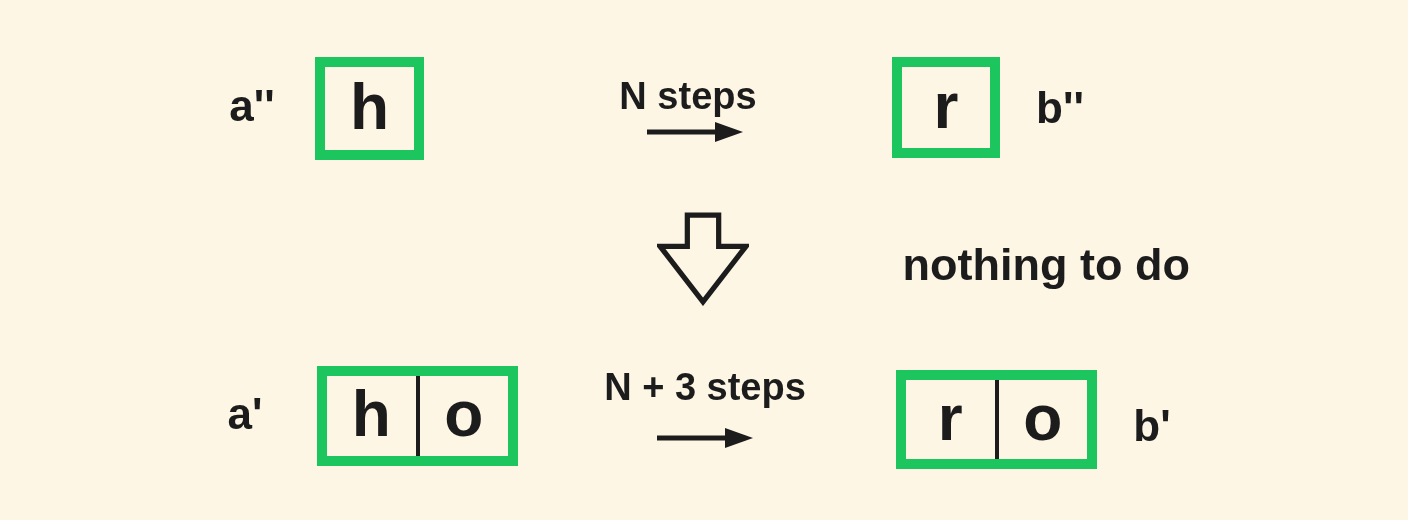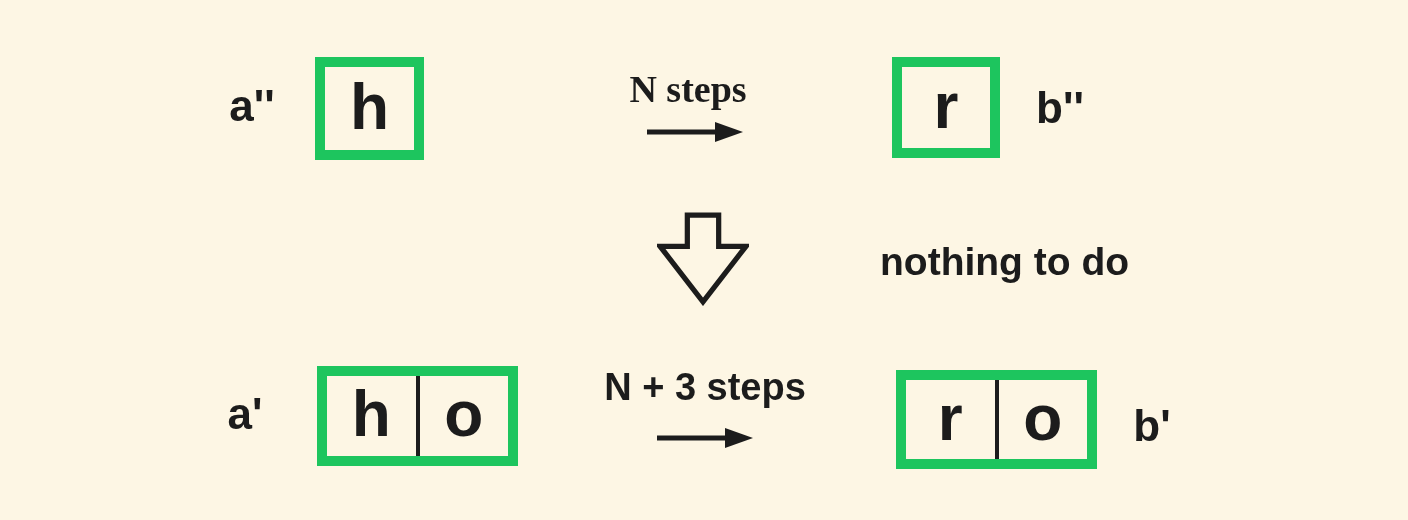--- a/index.html
+++ b/index.html
@@ -63,32 +63,32 @@
   }
   .step-label {
     font-size: 38px;
     font-weight: 700;
     color: var(--ink);
     line-height: 1;
     text-align: center;
     white-space: nowrap;
   }
   .note-label {
-    font-size: 39px;
+    font-size: 45px;
     font-weight: 700;
     color: var(--ink);
     line-height: 1;
-    text-align: left;
+    text-align: right;
     white-space: nowrap;
   }
 
   
   .pos-label-a2   { left: 212px; top: 84px;  width: 80px; }
   .pos-box-h      { left: 315px; top: 57px;  width: 109px; height: 103px; }
-  .pos-nsteps     { left: 598px; top: 70px;  width: 180px; font-family: Liberation Serif, serif; }
+  .pos-nsteps     { left: 598px; top: 77px;  width: 180px; }
   .pos-arrow-top  { left: 645px; top: 119px; }
   .pos-box-r      { left: 892px; top: 57px;  width: 108px; height: 101px; }
   .pos-label-b2   { left: 1020px; top: 86px; width: 80px; }
 
   .pos-down-arrow { left: 657px; top: 212px; }
   .pos-note       { left: 880px; top: 242px; width: 310px; }
 
   .pos-label-a1   { left: 205px; top: 392px; width: 80px; }
   .pos-box-ho     { left: 317px; top: 366px; width: 201px; height: 100px; }
   .pos-n0steps    { left: 590px; top: 368px; width: 230px; }

